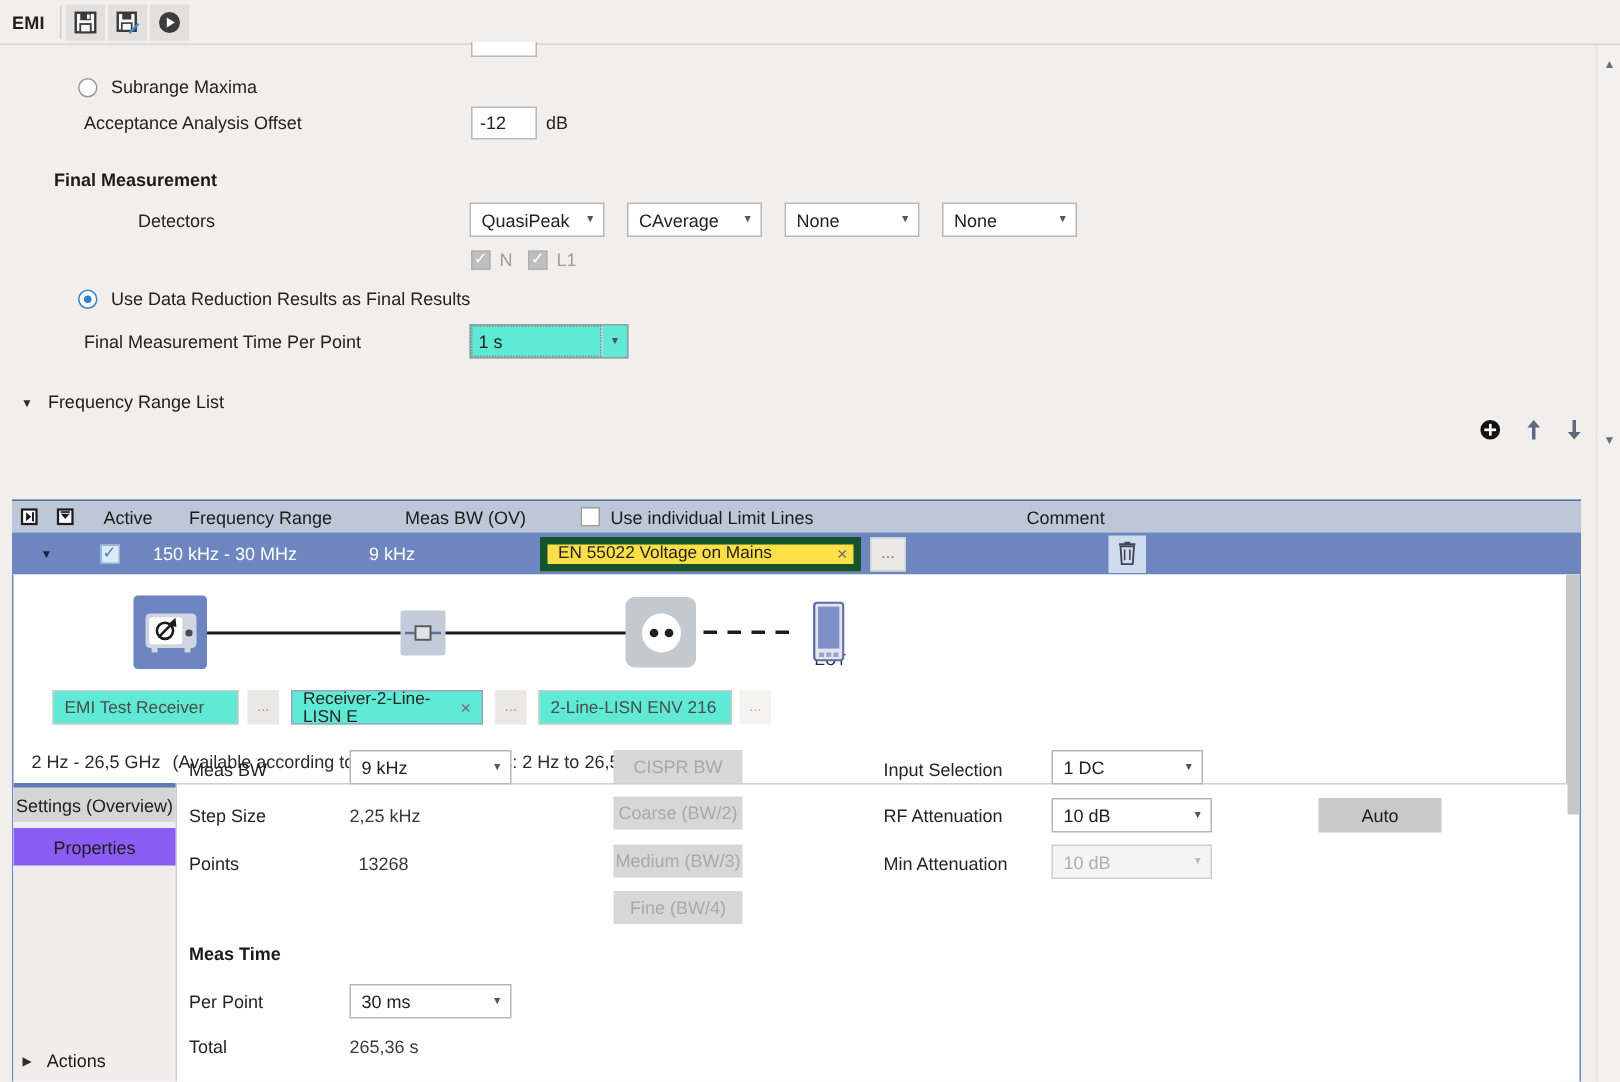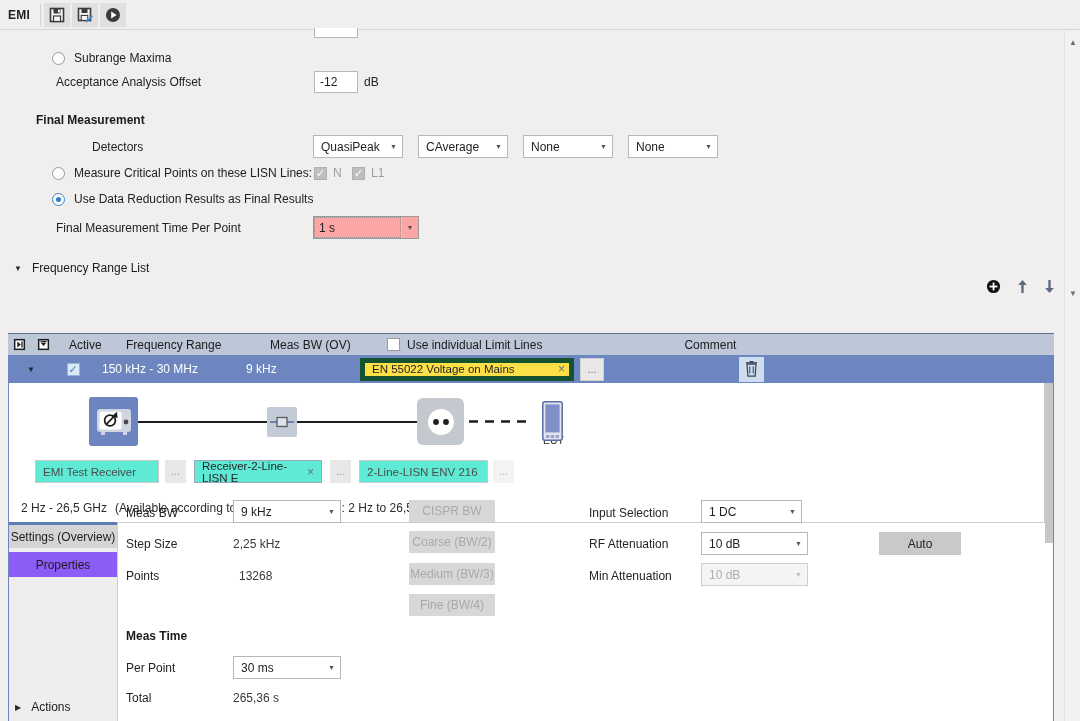--- a/index.html
+++ b/index.html
@@ -68,21 +68,21 @@
     padding: 0 5px; display:flex; align-items:center;
   }
   .combo {
     background: #ffffff; border: 1px solid #b7b7b7; height: 23px;
     display: flex; align-items: center; justify-content: space-between;
     padding: 0 5px 0 7px; font-size: 12px; color: #222; cursor: pointer;
   }
   .combo .car { font-size: 7px; color: #555; padding-left: 6px; }
   .combo.disabled { background: #f4f4f4; border-color: #cfcfcf; color: #aeaeae; }
   .combo.disabled .car { color: #bdbdbd; }
-  .combo.dotted { border: 1px solid #9a9a9a; background:#fca5a5; padding:0; }
+  .combo.dotted { border: 1px solid #9a9a9a; background:#5eead4; padding:0; }
   .combo.dotted .inner {
     flex: 1; height: 21px; margin: 0; display: flex; align-items: center;
     padding: 0 4px; border: 1px dotted #8a8a8a; font-size: 12px;
   }
   .combo.dotted .btnpart {
     width: 17px; height: 21px; display: flex; align-items: center; justify-content: center;
     border-left: 1px solid #cfcfcf;
   }
   .chk {
     width: 13px; height: 13px; border: 1px solid #9c9c9c; background: #fff;
@@ -216,24 +216,20 @@
     </div>
     <div class="combo" style="position:absolute;left:523px;top:105px;width:90px;">
       <span>None</span>
       <span class="car">▼</span>
     </div>
     <div class="combo" style="position:absolute;left:628px;top:105px;width:90px;">
       <span>None</span>
       <span class="car">▼</span>
     </div>
 
-    <div style="position:absolute;left:52px;top:136px;display:flex;align-items:center;gap:9px;">
-      <span class="radio"></span>
-      <span class="lbl">Measure Critical Points on these LISN Lines:</span>
-    </div>
     <div style="position:absolute;left:314px;top:136px;display:flex;align-items:center;gap:6px;">
       <span class="chk dis">
           <span class="tick">✓</span>
         </span>
       <span style="font-size:12px;color:#9d9d9d;">N</span>
     </div>
     <div style="position:absolute;left:352px;top:136px;display:flex;align-items:center;gap:6px;">
       <span class="chk dis">
           <span class="tick">✓</span>
         </span>

